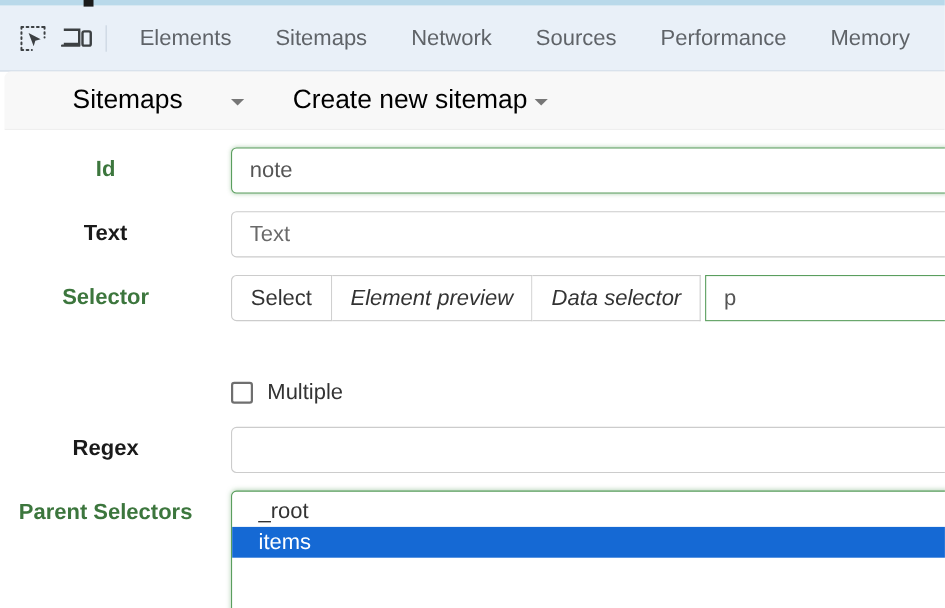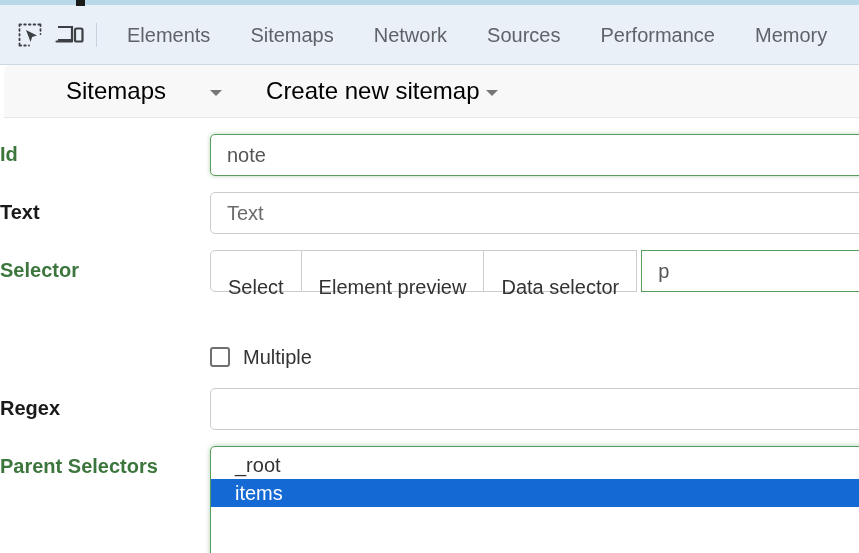--- a/index.html
+++ b/index.html
@@ -99,21 +99,21 @@
     padding-top: 16px;
   }
   .form-row {
     display: flex;
     align-items: flex-start;
     margin-bottom: 16px;
   }
   .form-label {
     width: 210px;
     flex: 0 0 210px;
-    text-align: left;
+    text-align: center;
     padding-right: 18px;
     box-sizing: border-box;
     font-size: 20px;
     font-weight: bold;
     line-height: 40px;
     white-space: nowrap;
   }
   .form-label.green { color: #3c763d; }
   .form-label.dark  { color: #1a1a1a; }
 
@@ -161,29 +161,29 @@
     width: 700px;
   }
   .ig-btn {
     height: 42px;
     box-sizing: border-box;
     border: 1px solid #cccccc;
     background: #ffffff;
     color: #333333;
     font-size: 20px;
     line-height: 40px;
-    padding: 16px 17px;
+    padding: 0 17px;
     white-space: nowrap;
     font-family: "Liberation Sans", sans-serif;
   }
   .ig-btn:first-child {
     border-top-left-radius: 5px;
     border-bottom-left-radius: 5px;
   }
-  .ig-btn + .ig-btn { border-left: none; }
+  .ig-btn + .ig-btn { border-left: none; font-style: italic; }
   .ig-input {
     flex: 1 1 auto;
     min-width: 0;
     height: 42px;
     box-sizing: border-box;
     border: 1px solid #5a9e5e;
     background: #ffffff;
     font-size: 20px;
     color: #555555;
     padding: 0 16px;

